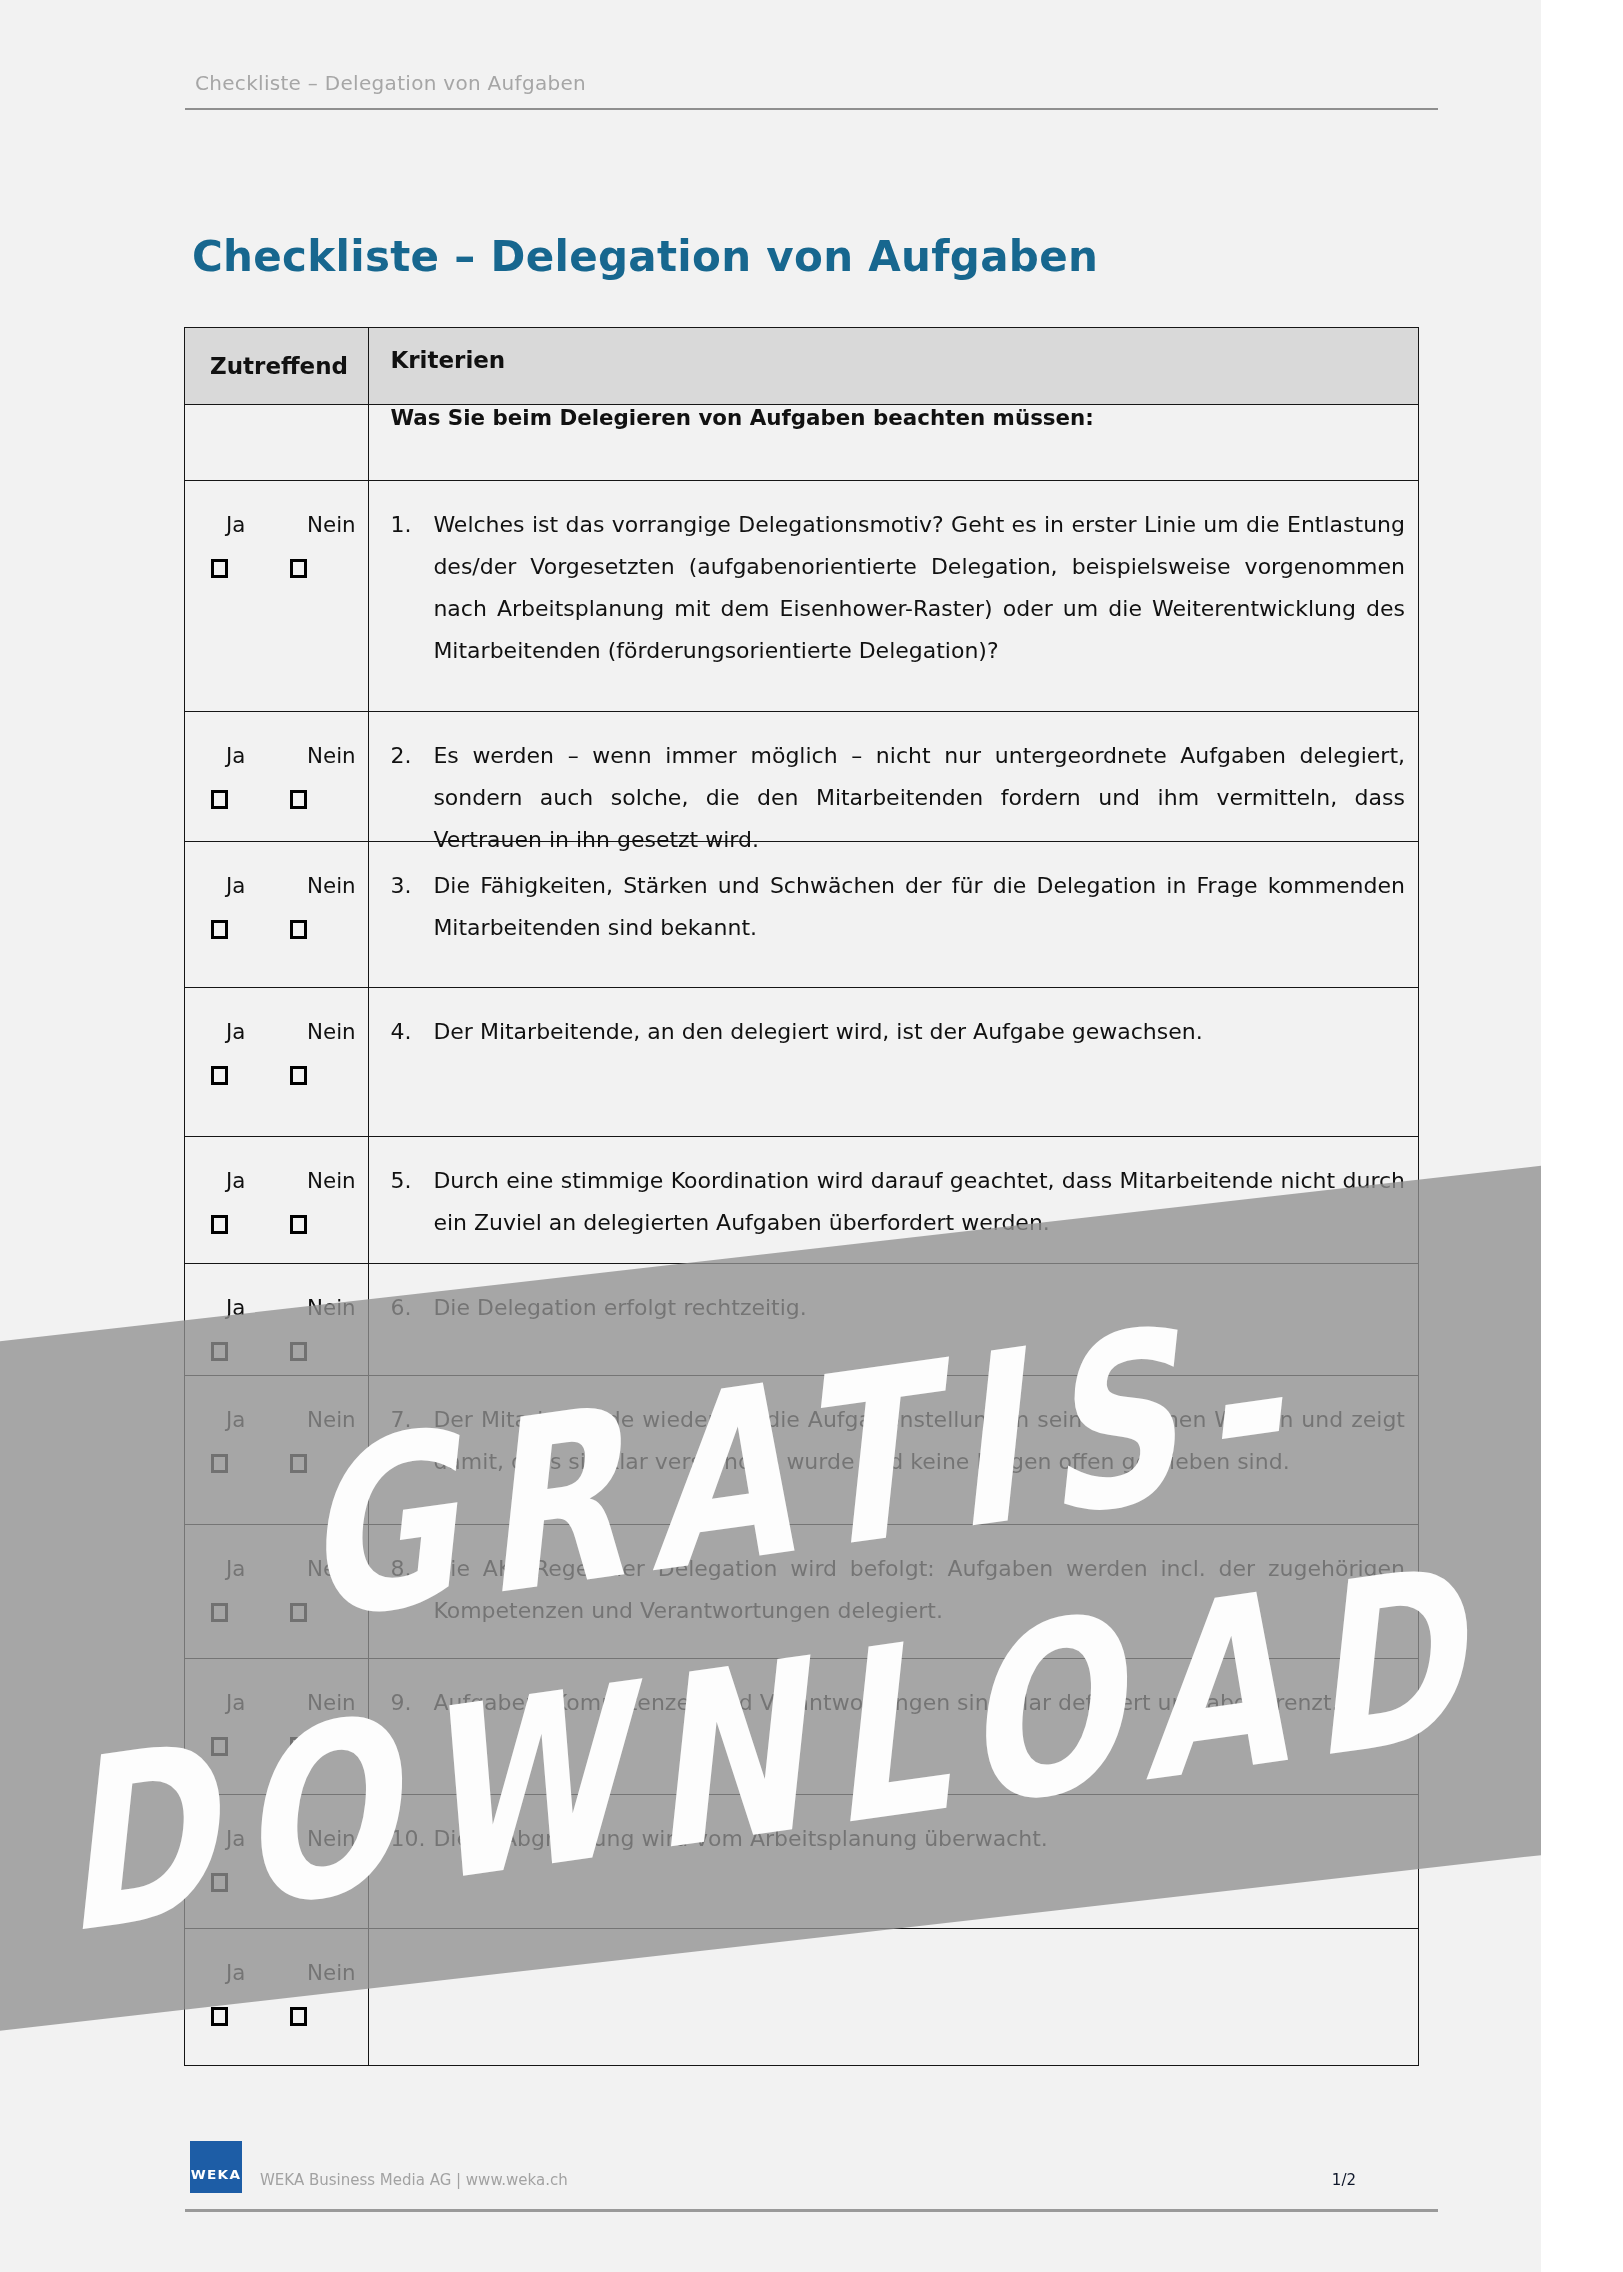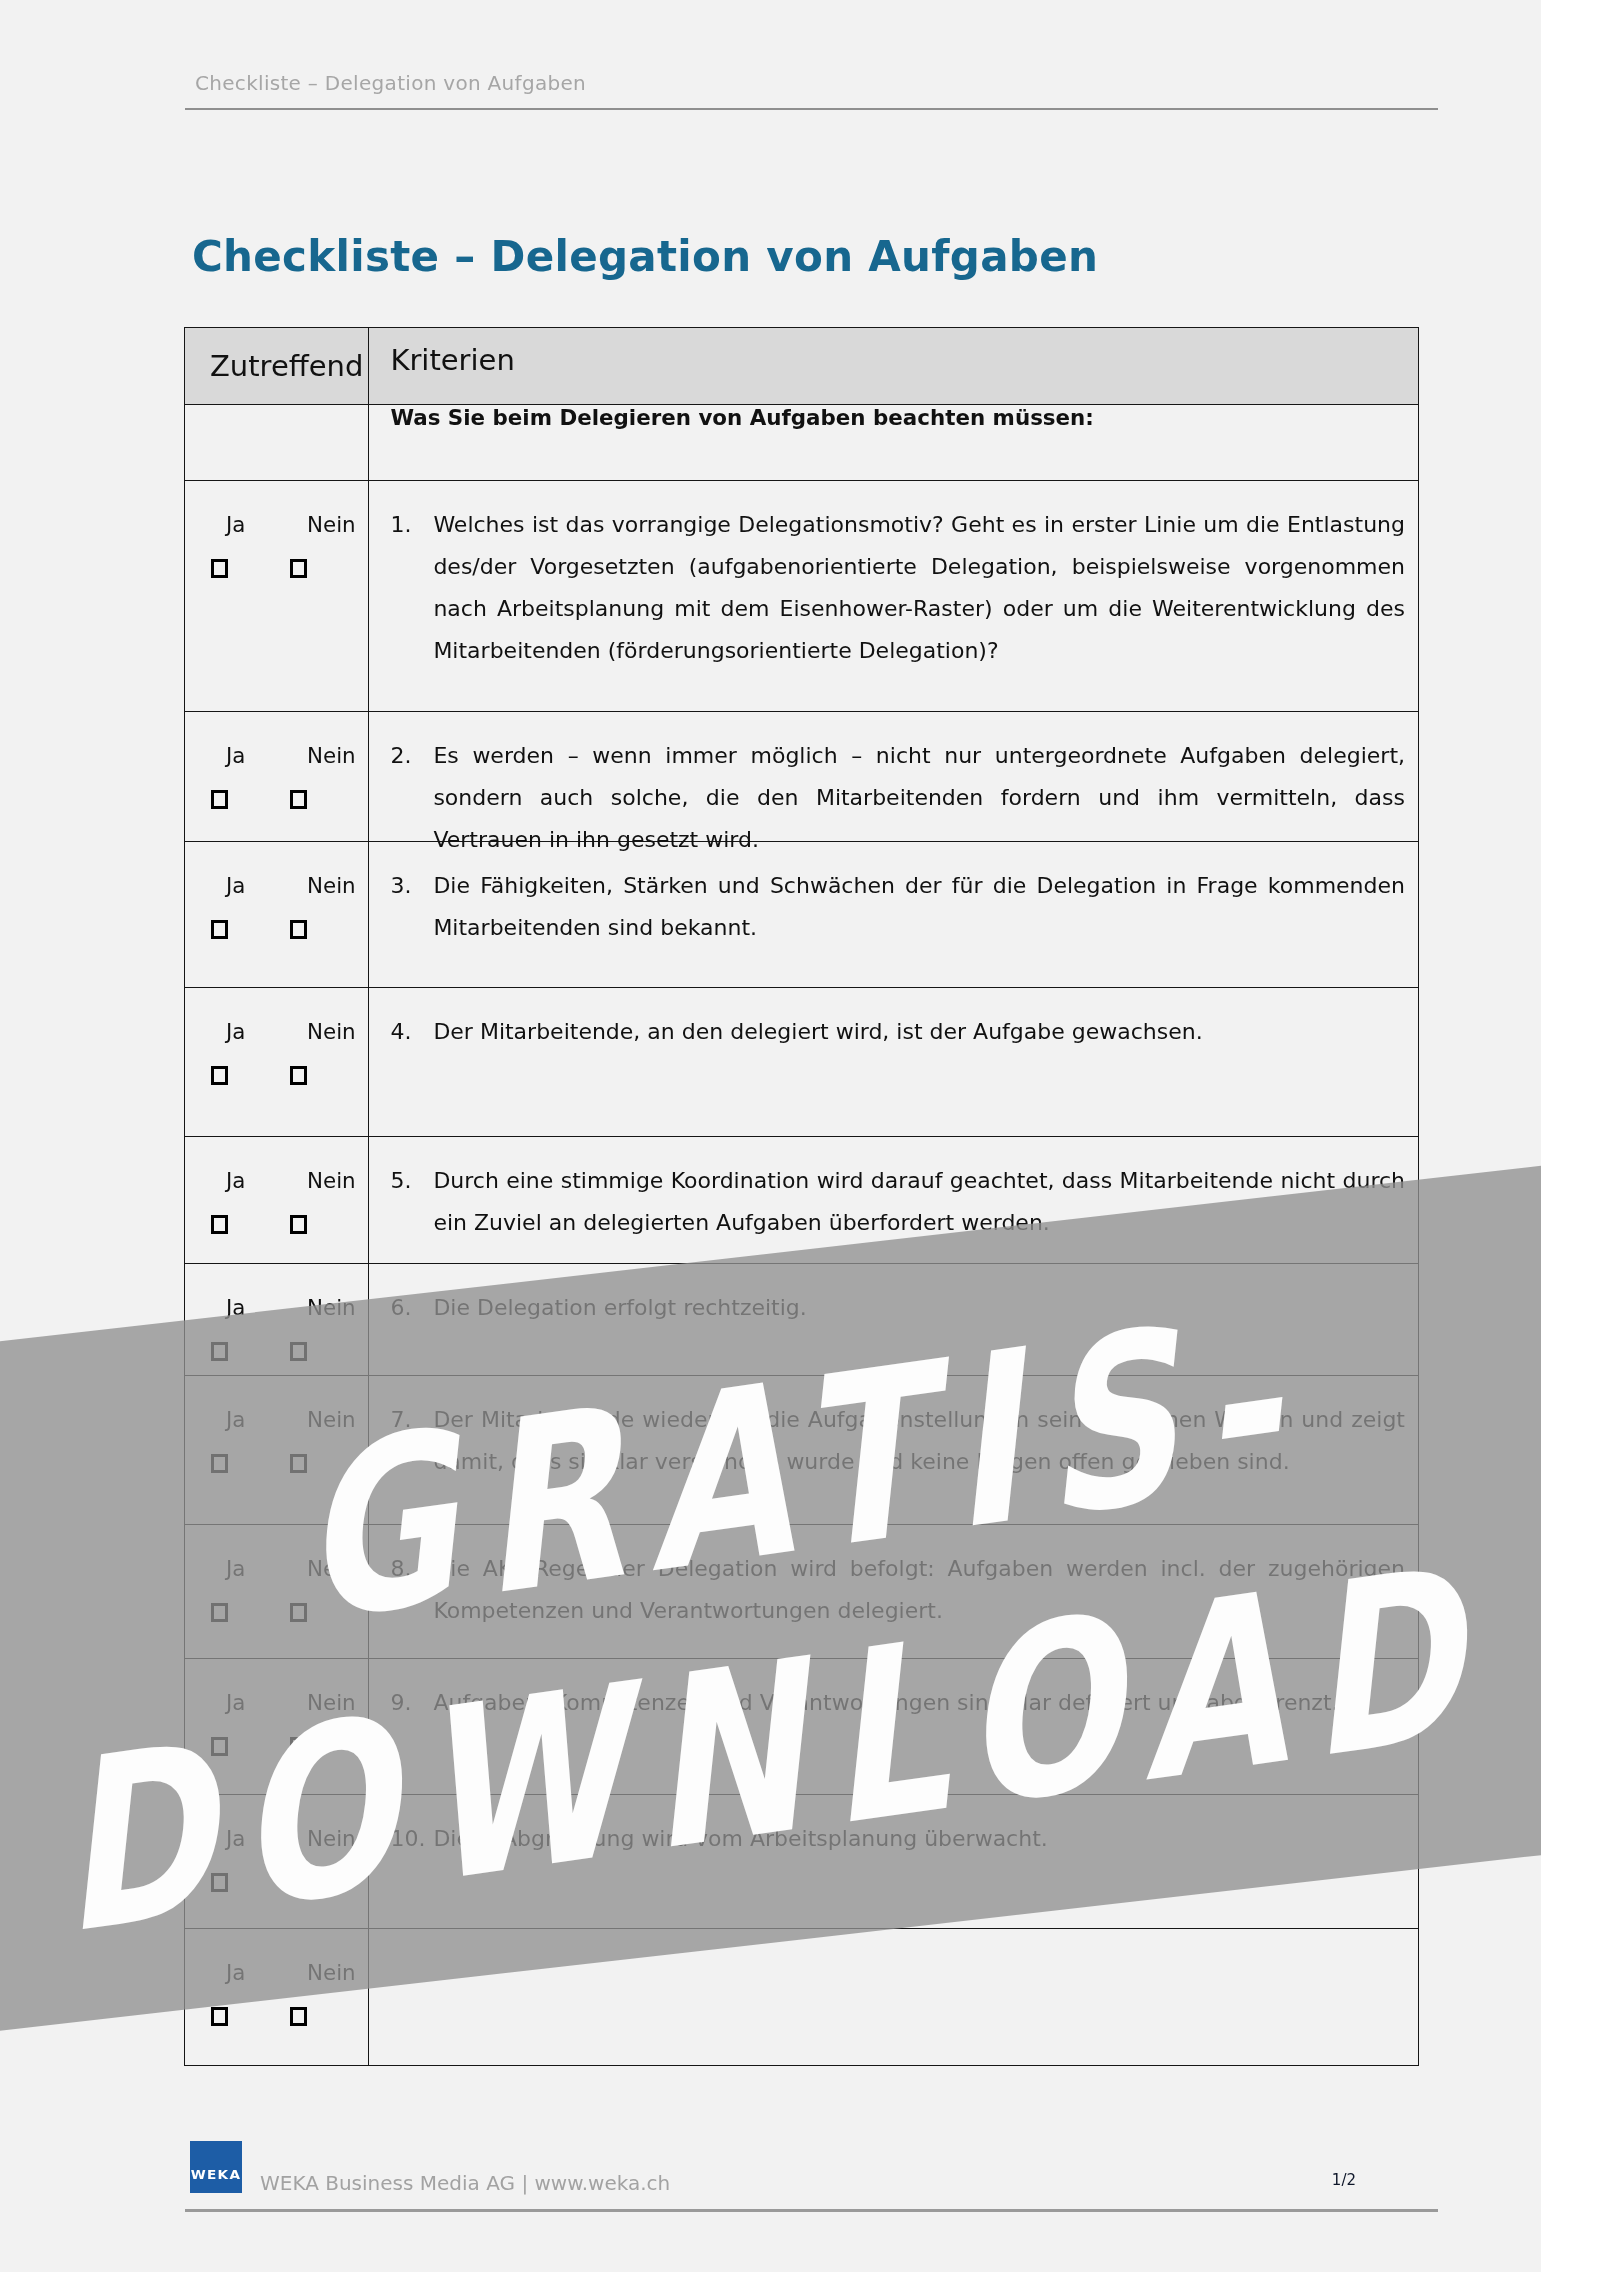--- a/index.html
+++ b/index.html
@@ -40,21 +40,21 @@
     width:184px;flex:0 0 184px;box-sizing:border-box;
     border-right:1.9px solid #161616;
     padding:23.4px 0 0 25px;
   }
   .col-b{
     flex:1;box-sizing:border-box;
     padding:23.4px 13px 13px 21.4px;
   }
   .row-head{height:77px;background:#d9d9d9;align-items:stretch;}
   .row-head .col-a,.row-head .col-b{padding-top:0;display:flex;align-items:center;}
-  .row-head .hdr-label{font-size:29px;font-weight:normal;}
+  .row-head .hdr-label{font-size:23px;font-weight:bold;}
   .row-sub{height:76px;}
   .row-sub .col-a{padding-top:0;}
   .row-sub .col-b{padding-top:0;display:flex;align-items:flex-start;}
   .sub-text{font-size:21.4px;font-weight:bold;}
   .yn-line{display:flex;font-size:21.4px;line-height:42px;margin-left:16px;}
   .yn-line .yes{width:81px;}
   .cb-line{display:flex;margin-top:13px;margin-left:1.3px;}
   .cb{
     width:11px;height:12.3px;border:3.2px solid #000;display:inline-block;
   }
@@ -81,21 +81,21 @@
     position:absolute;left:190px;top:2141px;width:52px;height:52px;
     display:flex;align-items:flex-end;justify-content:center;
     box-sizing:border-box;padding-bottom:11px;
   }
   .footer-logo span{
     color:#fff;font-size:13.6px;font-weight:bold;letter-spacing:1.3px;
     transform:scaleY(0.9);
   }
   .footer-text{
     position:absolute;left:260px;top:2171px;
-    font-size:20px;color:#a2a2a2;
+    font-size:15px;color:#a2a2a2;
   }
   .footer-page{
     position:absolute;right:185px;top:2171px;
     font-size:15px;color:#0f172a;
   }
   .footer-rule{
     position:absolute;left:185px;top:2209px;width:1253px;height:2.6px;
     background:#9a9a9a;
   }
 </style>

